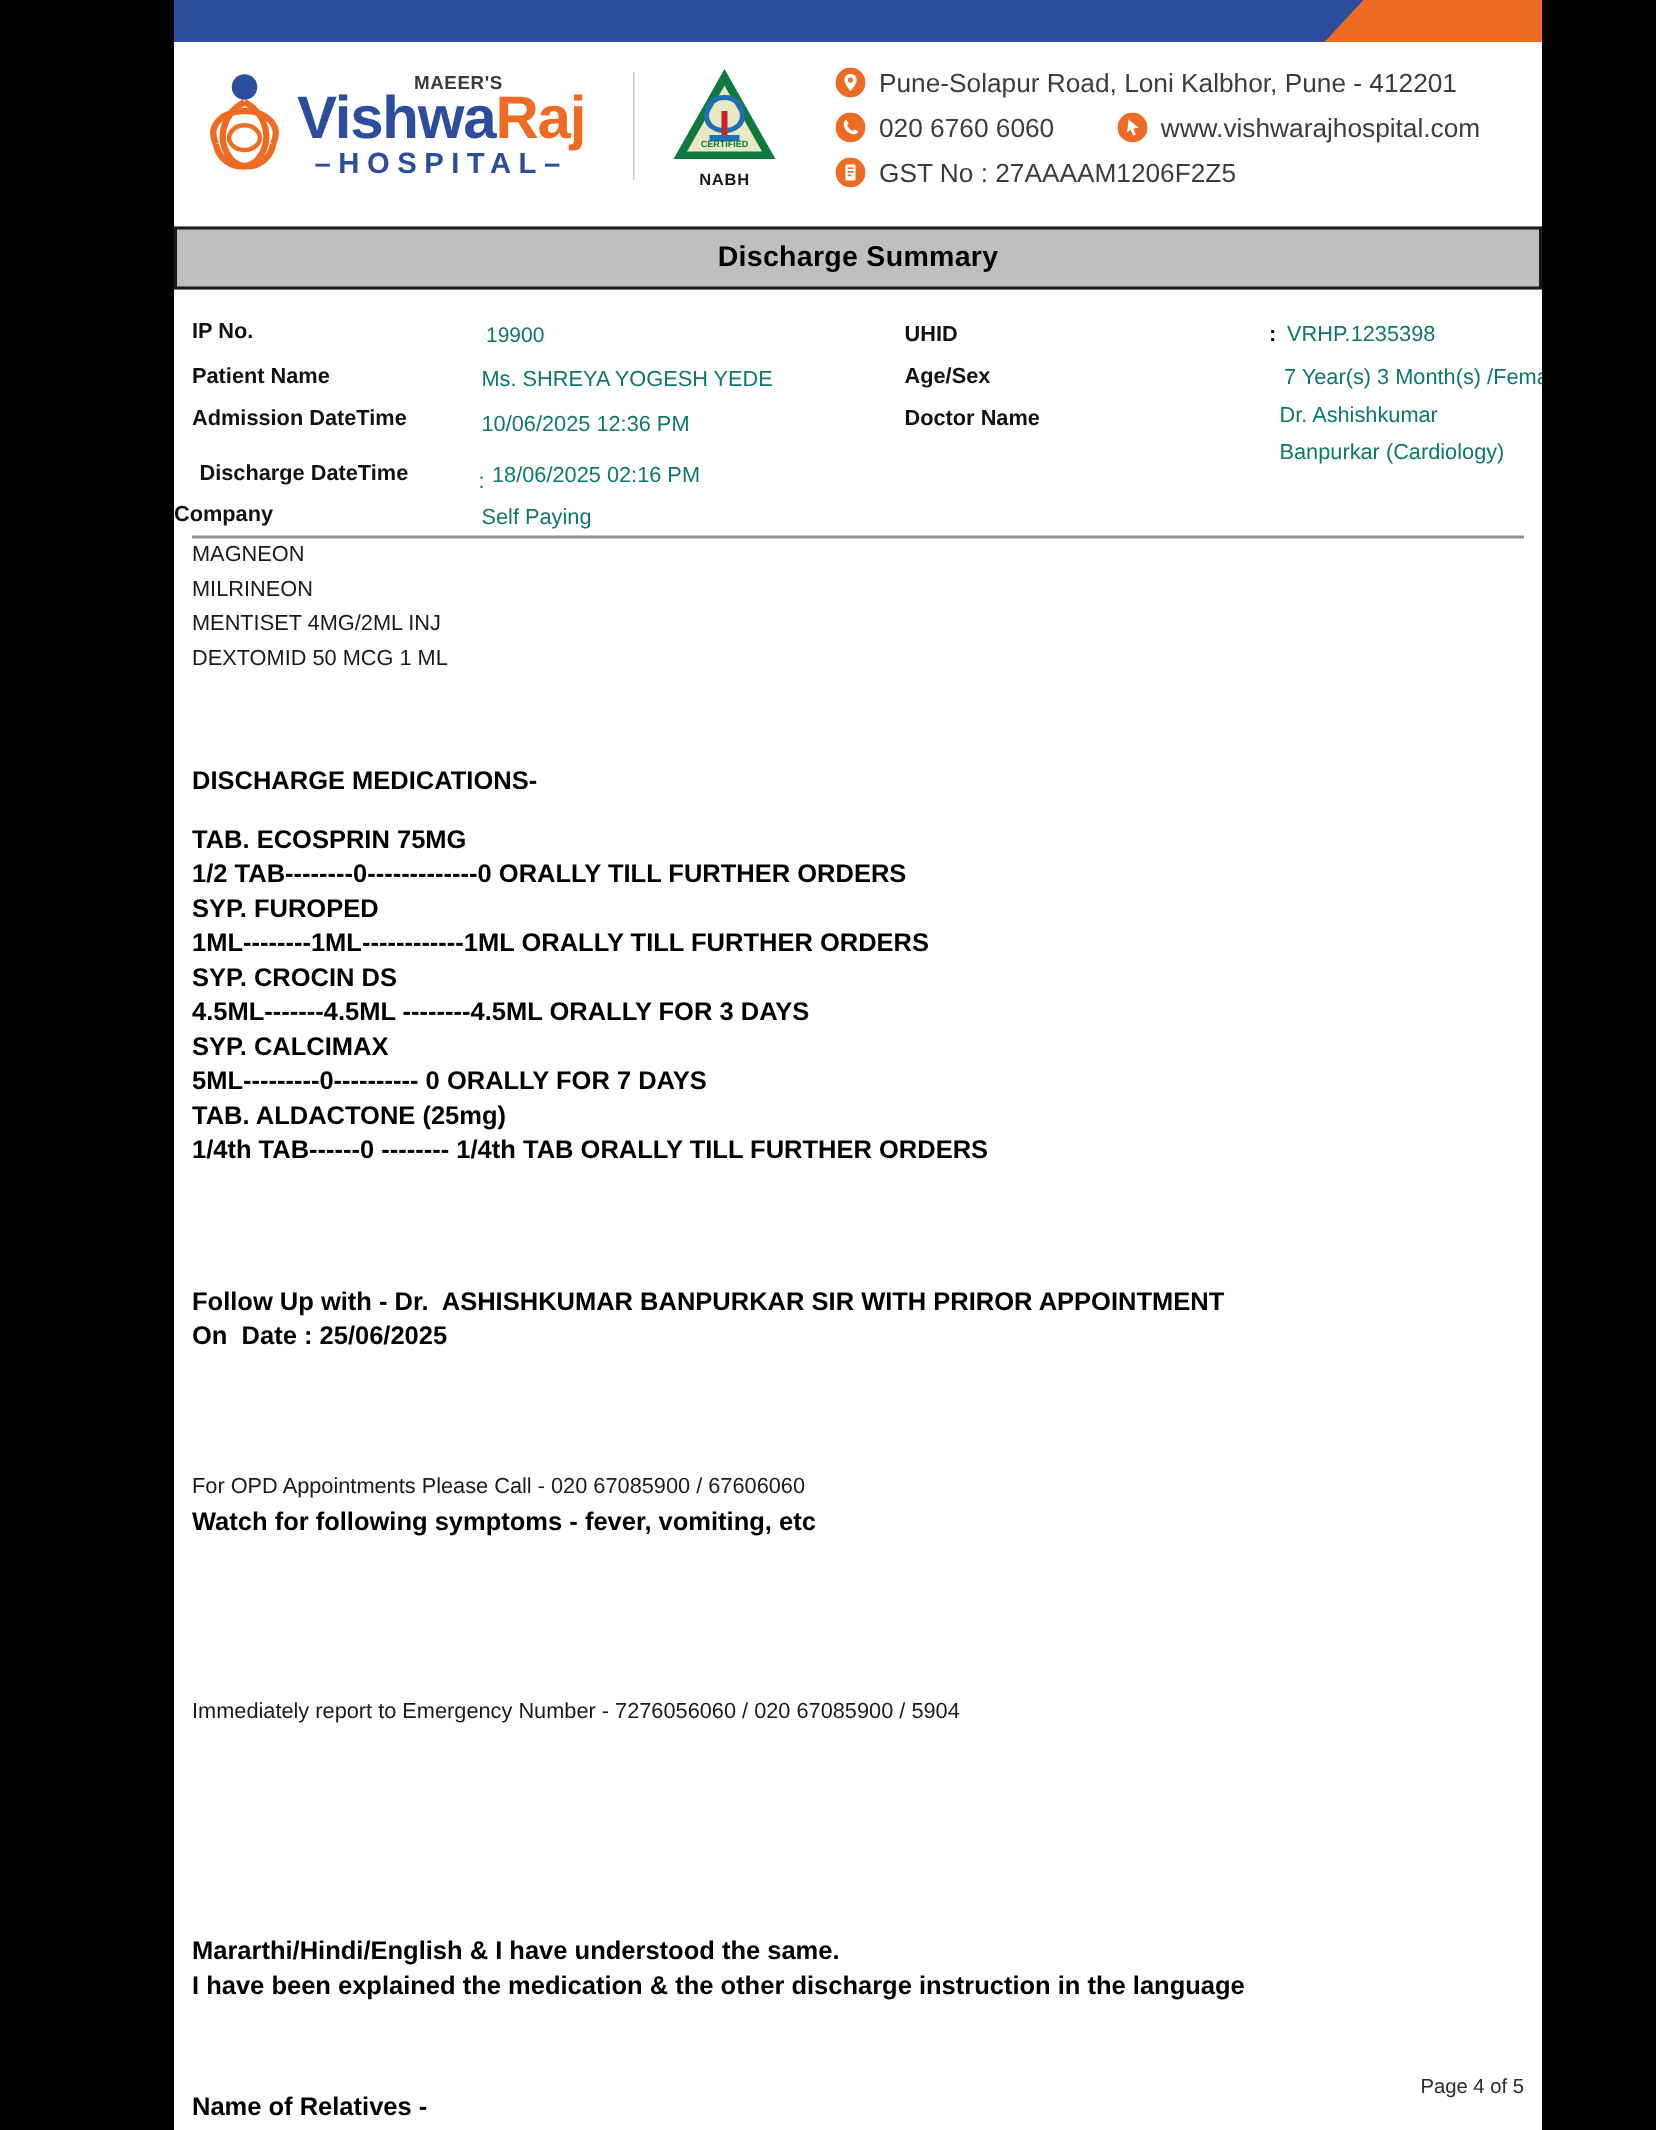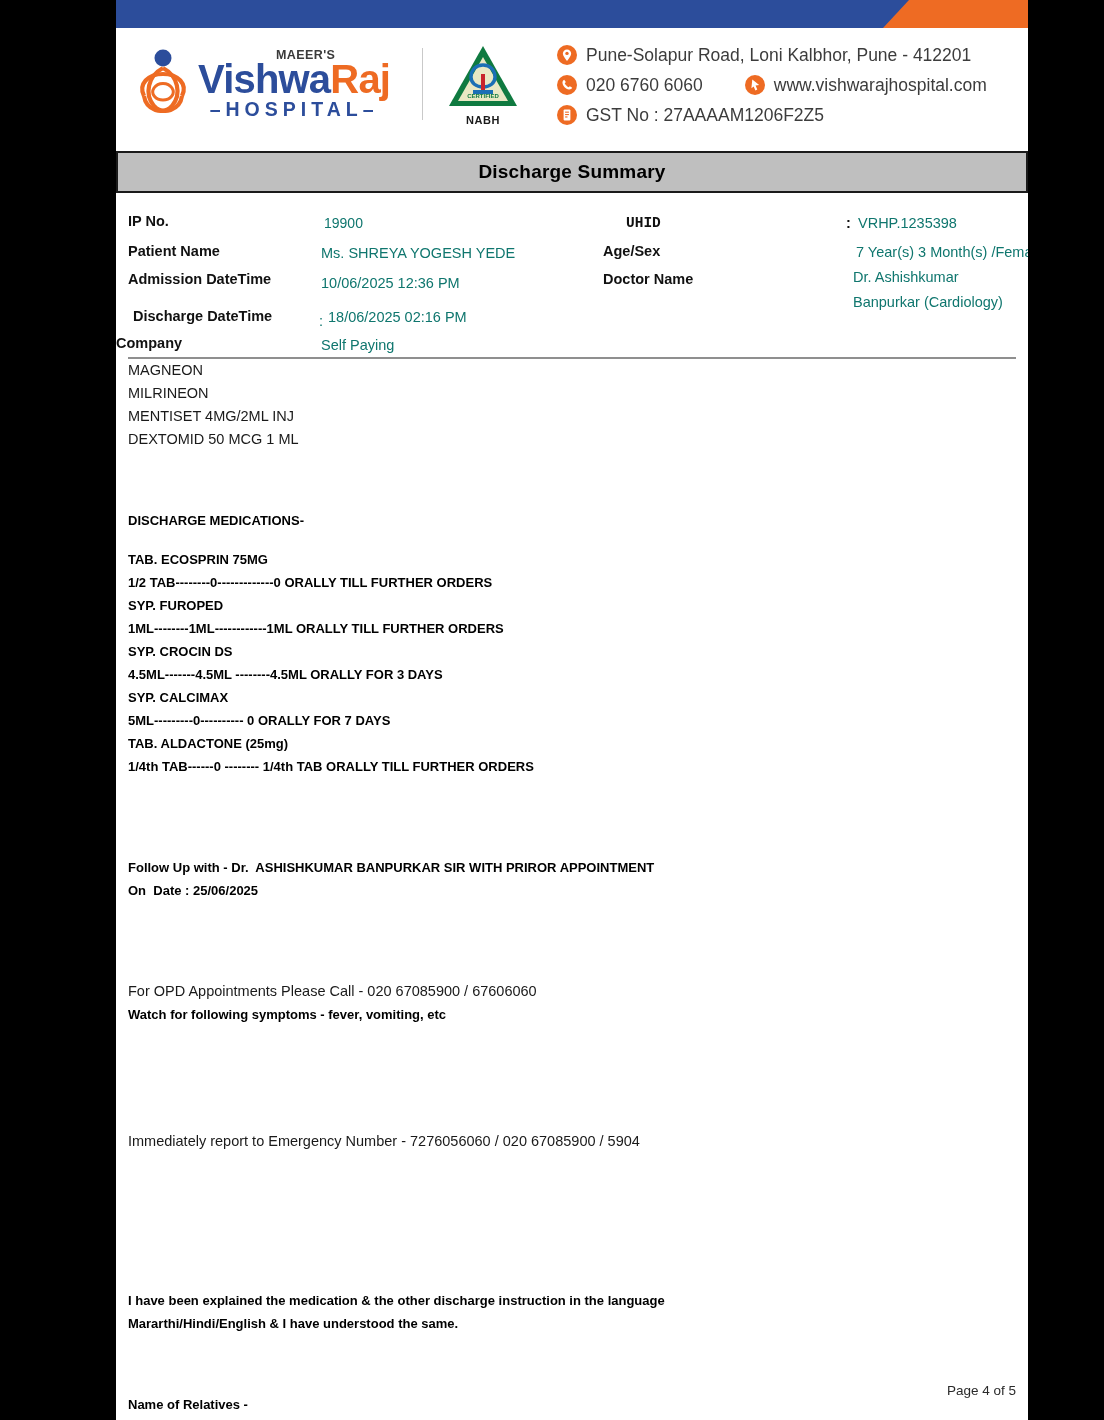--- a/index.html
+++ b/index.html
@@ -207,21 +207,21 @@
     padding: 0 12px;
   }
 
   .line {
     font-size: 14.5px;
     color: #1a1a1a;
     line-height: 23px;
     white-space: pre-wrap;
   }
   .line-b {
-    font-size: 13px;
+    font-size: 17px;
     color: #000000;
     font-weight: bold;
     line-height: 23px;
     white-space: pre-wrap;
   }
 
   .spacer-lg { height: 58px; }
   .spacer-sm { height: 16px; }
   .spacer-xl { height: 78px; }
   .spacer-xxl { height: 104px; }
@@ -345,21 +345,21 @@
       <div class="info-cell lbl" style="left:12px; top:62px;">Admission  DateTime</div>
       <div class="info-cell val" style="left:205px; top:66px;">10/06/2025  12:36 PM</div>
 
       <div class="info-cell lbl" style="left:17px; top:99px;">Discharge DateTime</div>
       <div class="info-cell val" style="left:203px; top:104px;">:</div>
       <div class="info-cell val" style="left:212px; top:100px;">18/06/2025 02:16 PM</div>
 
       <div class="info-cell lbl" style="left:0; top:126px;">Company</div>
       <div class="info-cell val" style="left:205px; top:128px;">Self Paying</div>
 
-      <div class="info-cell lbl" style="left:510px; top:6px;font-family:Liberation Mono, monospace;">UHID</div>
+      <div class="info-cell lbl" style="left:487px; top:6px;">UHID</div>
       <div class="info-cell lbl" style="left:730px; top:6px;">:</div>
       <div class="info-cell val" style="left:742px; top:6px;">VRHP.1235398</div>
 
       <div class="info-cell lbl" style="left:487px; top:34px;">Age/Sex</div>
       <div class="info-cell val" style="left:740px; top:35px;">7 Year(s) 3 Month(s) /Fema</div>
 
       <div class="info-cell lbl" style="left:487px; top:62px;">Doctor Name</div>
       <div class="info-cell val" style="left:737px; top:60px;">Dr. Ashishkumar</div>
       <div class="info-cell val" style="left:737px; top:85px;">Banpurkar (Cardiology)</div>
 
@@ -403,22 +403,22 @@
 
       <div class="line">For OPD Appointments Please Call - 020 67085900 / 67606060</div>
       <div class="line-b">Watch for following symptoms - fever, vomiting, etc</div>
 
       <div class="spacer-xxl"></div>
 
       <div class="line">Immediately report to Emergency Number - 7276056060 / 020 67085900 / 5904</div>
 
       <div style="height:136px"></div>
 
+      <div class="line-b">Mararthi/Hindi/English &amp; I have understood the same.</div>
       <div class="line-b">I have been explained the medication &amp; the other discharge instruction in the language</div>
-      <div class="line-b">Mararthi/Hindi/English &amp; I have understood the same.</div>
 
       <div class="spacer-lg"></div>
 
       <div class="line-b">Name of Relatives -</div>
 
     </div>
 
     <div class="footer">Page 4 of 5</div>
 
   </div>

